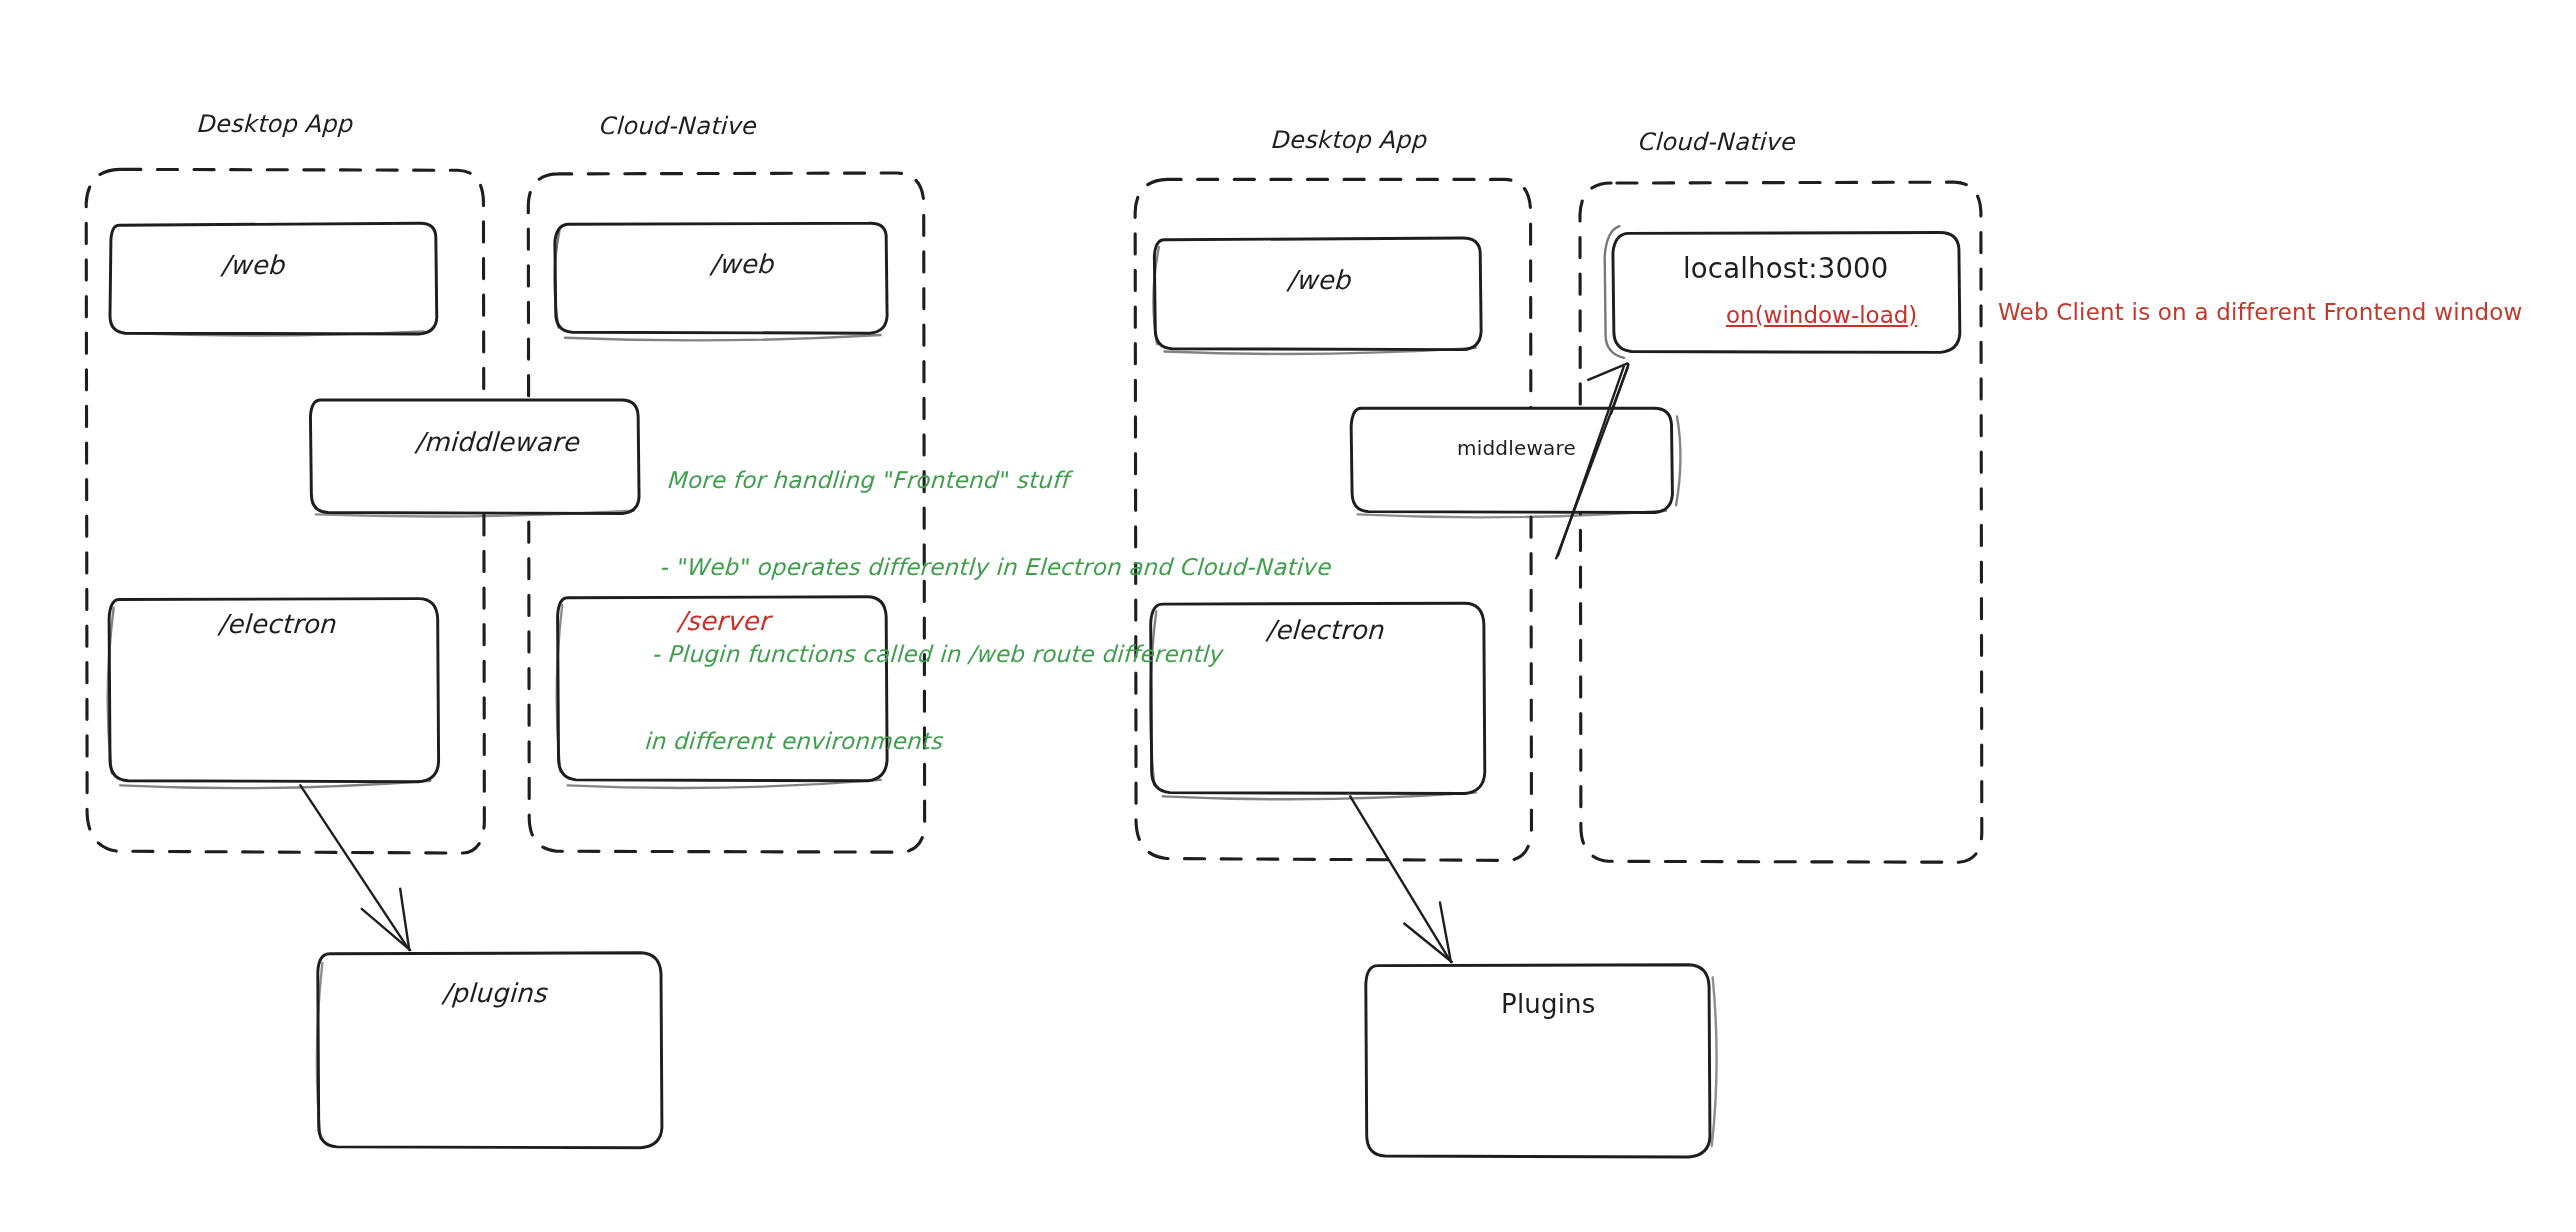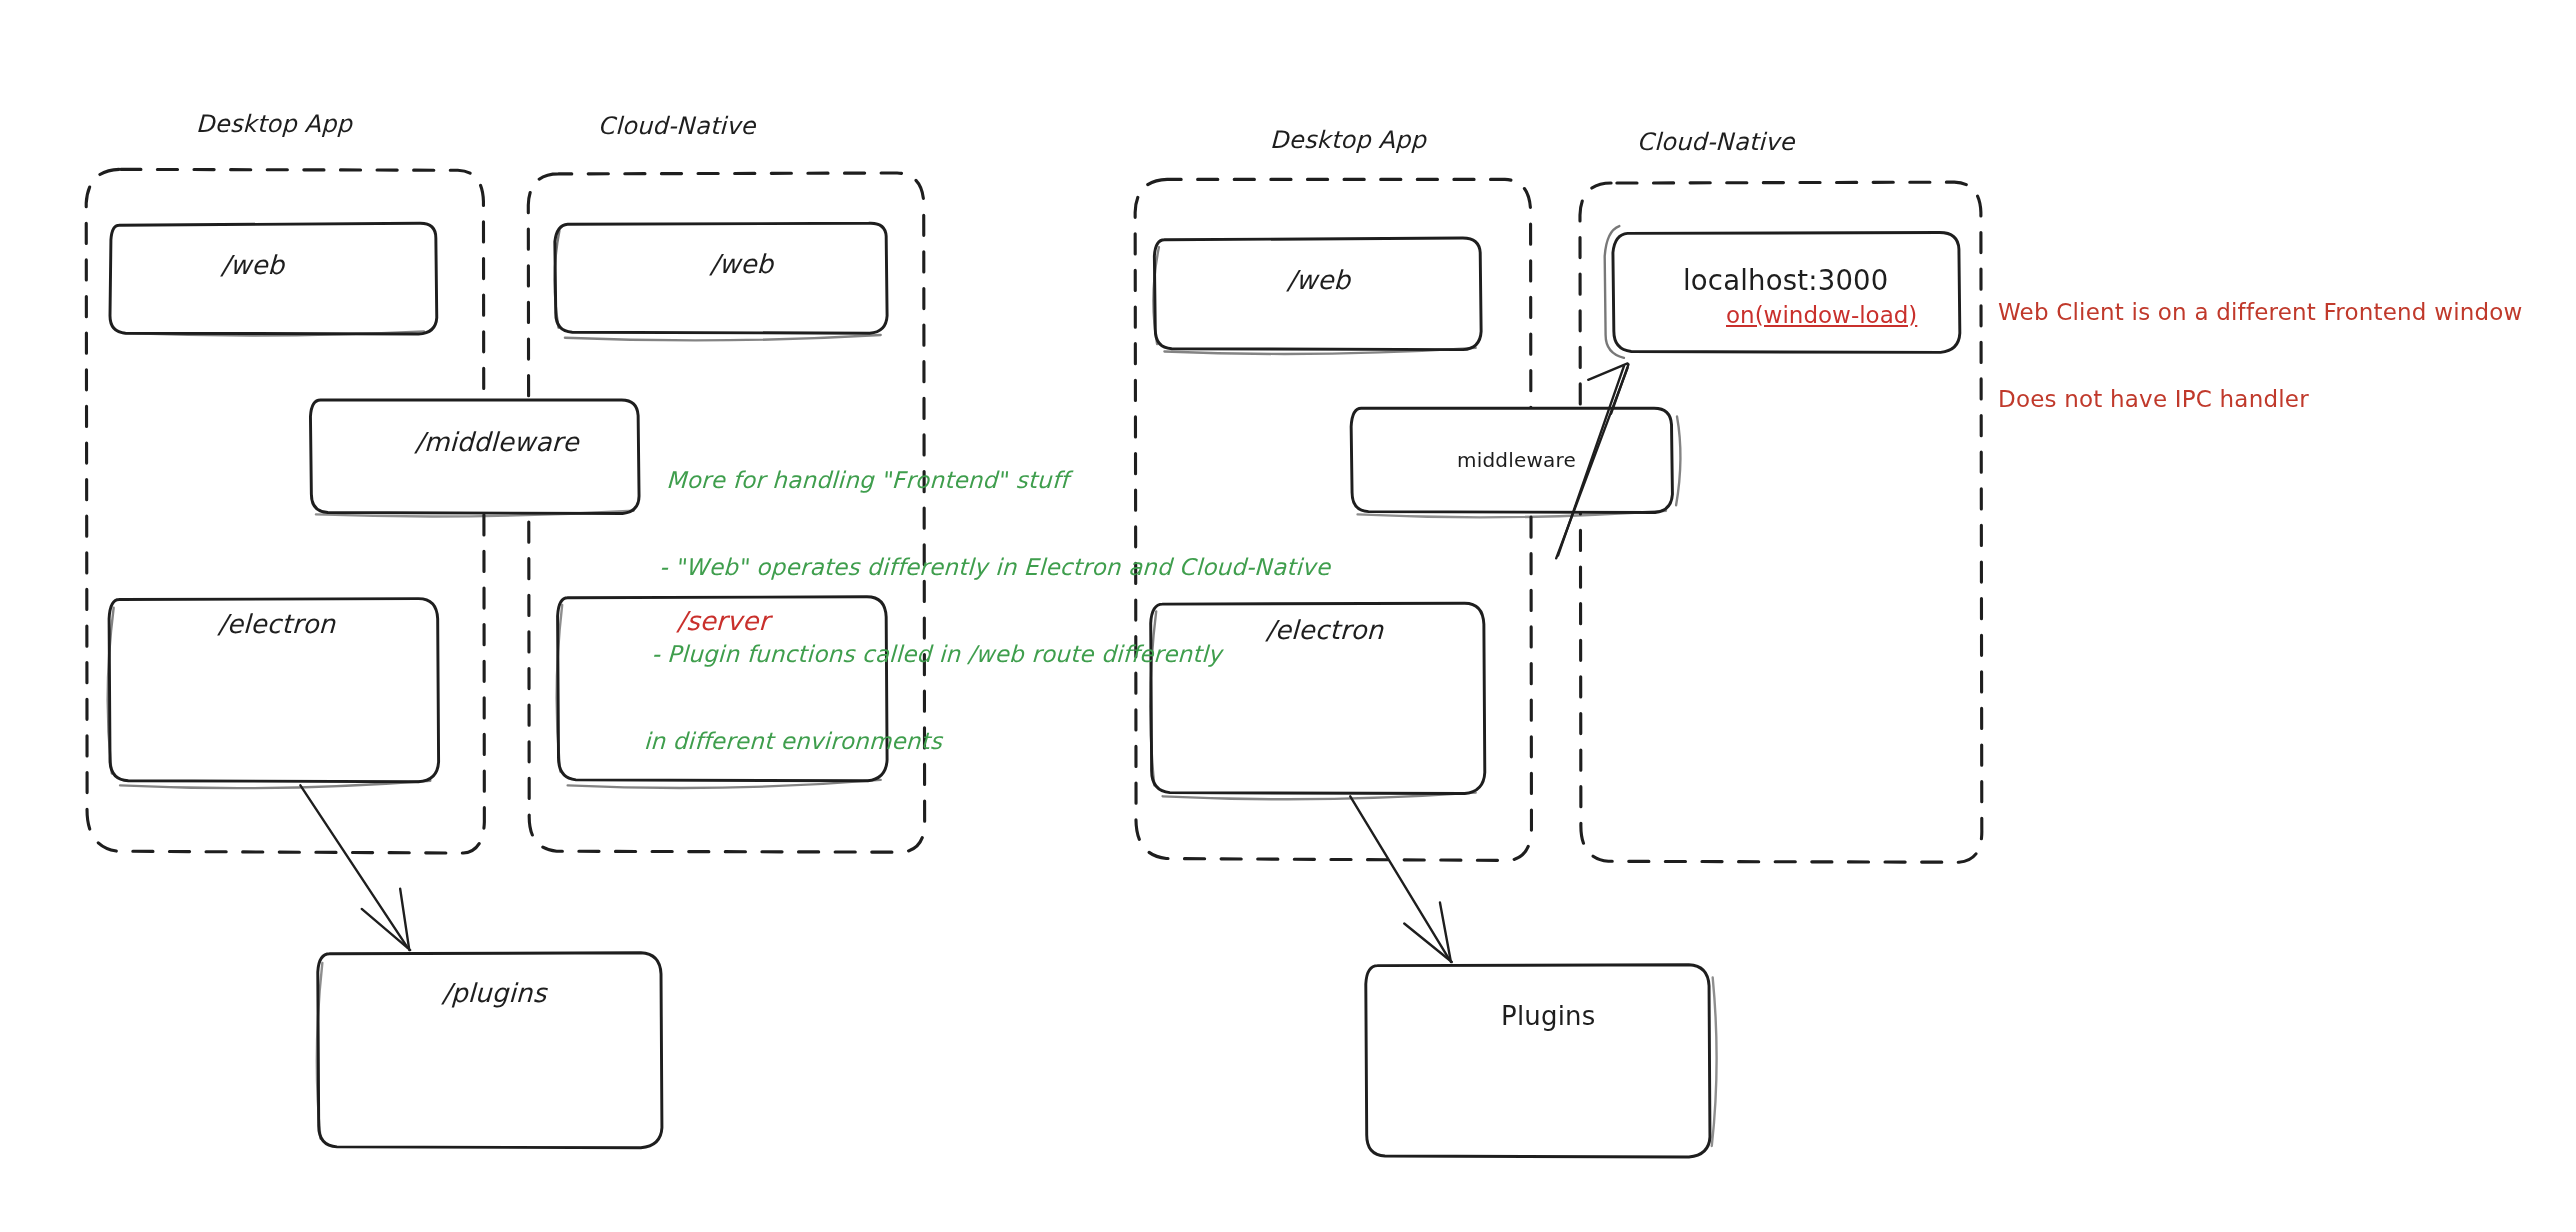--- a/index.html
+++ b/index.html
@@ -68,21 +68,20 @@
   }
   .box-label {
     font-size: 26px;
     font-style: italic;
     color: #1e1e1e;
     transform: skewX(-5deg);
   }
   .box-label.plain {
     font-style: normal;
     transform: none;
-    margin-top: 12px;
   }
   .box-label.red {
     color: #c9302c;
   }
   .note {
     font-size: 23px;
     line-height: 29px;
     white-space: pre;
   }
   .note.green { color: #3f9e4d; font-style: italic; transform: skewX(-5deg); }
@@ -235,17 +234,16 @@
 
   <div class="lbl note green" style="left:657px; top:408px;">
     <div>More for handling "Frontend" stuff</div>
     <div>- "Web" operates differently in Electron and Cloud-Native</div>
     <div>- Plugin functions called in /web route differently</div>
     <div>in different environments</div>
   </div>
 
   <div class="lbl note red" style="left:1998px; top:240px;">
     <div>Web Client is on a different Frontend window</div>
-    <div>Does not have IPC handler</div>
   </div>
 
 </div>
 
 
 </body></html>

